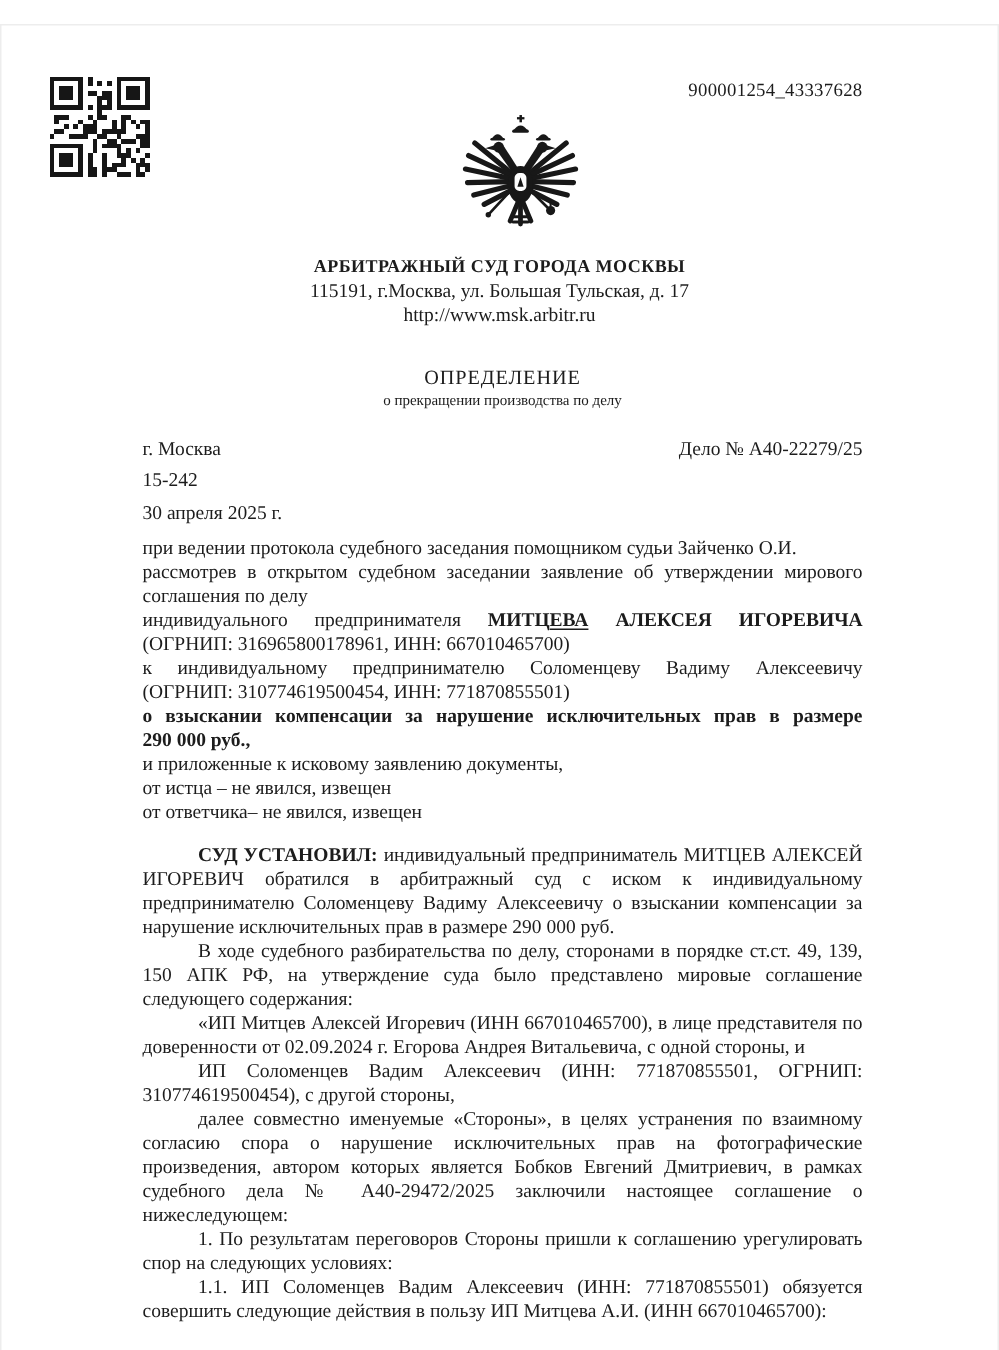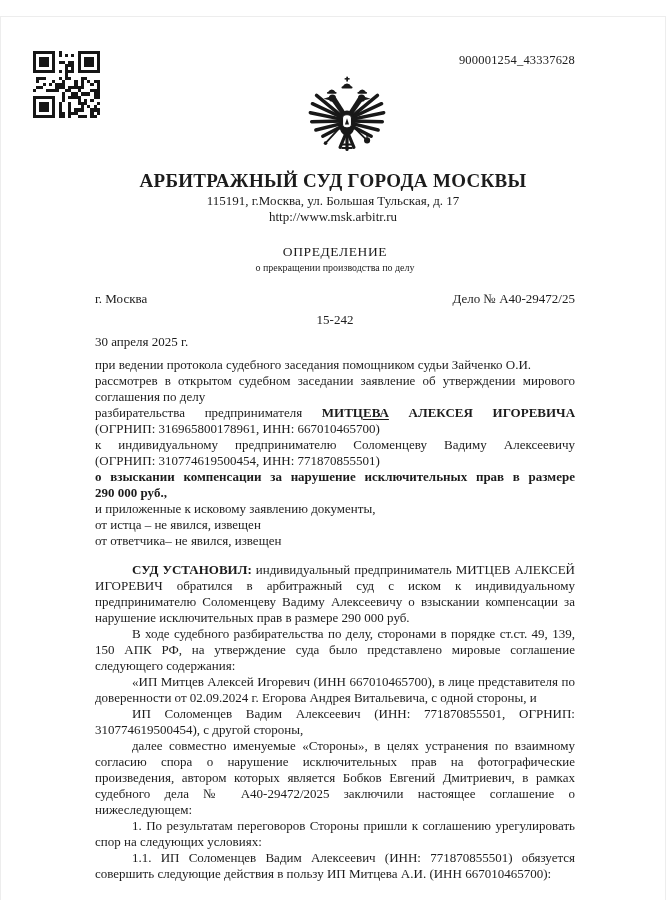--- a/index.html
+++ b/index.html
@@ -9,29 +9,29 @@
     font-family:"Liberation Serif", serif;
     box-shadow: inset 0 0 0 1px #ededed;
   }
   
   .qr { position:absolute; left:33px; top:34px; width:67px; height:69px; margin:0; }
   .qr svg { width:100%; height:100%; }
   .doc-code { position:absolute; top:37px; right:91px; font-size:12.5px; letter-spacing:.2px; }
   .emblem { position:absolute; left:0; right:0; top:60px; display:flex; justify-content:center; }
   .emblem svg { width:84px; height:90px; transform:translateX(14px); }
   .court-head { position:absolute; left:0; right:0; top:154px; text-align:center; }
-  .court-name { font-size:19px; font-weight:bold; letter-spacing:.3px; }
+  .court-name { font-size:12px; font-weight:bold; letter-spacing:.3px; }
   .court-address, .court-url { font-size:13px; line-height:15px; margin-top:1px; }
   
   .content { position:absolute; left:95px; top:228px; width:480px; font-size:13px; line-height:16px; }
   .title-block { text-align:center; }
   .doc-title { font-size:13.5px; letter-spacing:.6px; }
   .doc-subtitle { font-size:10px; }
   .meta-row { display:flex; justify-content:space-between; margin-top:15px; }
-  .case-index { text-align:center; margin-top:5px; }
+  .case-index { text-align:left; margin-top:5px; }
   .date-line { margin-top:6px; }
   .composition { margin-top:7px; }
   .composition div { margin:0; }
   .spread { text-align:justify; text-align-last:justify; }
   .just { text-align:justify; }
   .bold { font-weight:bold; }
   .u { text-decoration:underline; text-underline-offset:2px; }
   .body-block { margin-top:13px; }
   p.para { margin:0; text-align:justify; text-indent:37px; }
 </style>
@@ -142,30 +142,30 @@
 
   <main class="content">
 
     <div class="title-block">
       <div class="doc-title">ОПРЕДЕЛЕНИЕ</div>
       <div class="doc-subtitle">о прекращении производства по делу</div>
     </div>
 
     <div class="meta-row">
       <span>г. Москва</span>
-      <span>Дело № А40-29472/25</span>
+      <span>Дело № А40-22279/25</span>
     </div>
     <div class="case-index">15-242</div>
     <div class="date-line">30 апреля 2025 г.</div>
 
     <section class="composition">
       <div>при ведении протокола судебного заседания помощником судьи Зайченко О.И.</div>
       <div class="just">рассмотрев в открытом судебном заседании заявление об утверждении мирового соглашения по делу</div>
       <div class="spread">
-        <span>разбирательства предпринимателя</span>
+        <span>индивидуального предпринимателя</span>
         <span class="bold"><span>МИТЦ</span><span class="u">ЕВА</span></span>
         <span class="bold">АЛЕКСЕЯ ИГОРЕВИЧА</span>
       </div>
       <div>(ОГРНИП: 316965800178961, ИНН: 667010465700)</div>
       <div class="spread">к индивидуальному предпринимателю Соломенцеву Вадиму Алексеевичу</div>
       <div>(ОГРНИП: 310774619500454, ИНН: 771870855501)</div>
       <div class="bold just">о взыскании компенсации за нарушение исключительных прав в размере 290&nbsp;000 руб.,</div>
       <div>и приложенные к исковому заявлению документы,</div>
       <div>от истца – не явился, извещен</div>
       <div>от ответчика– не явился, извещен</div>

